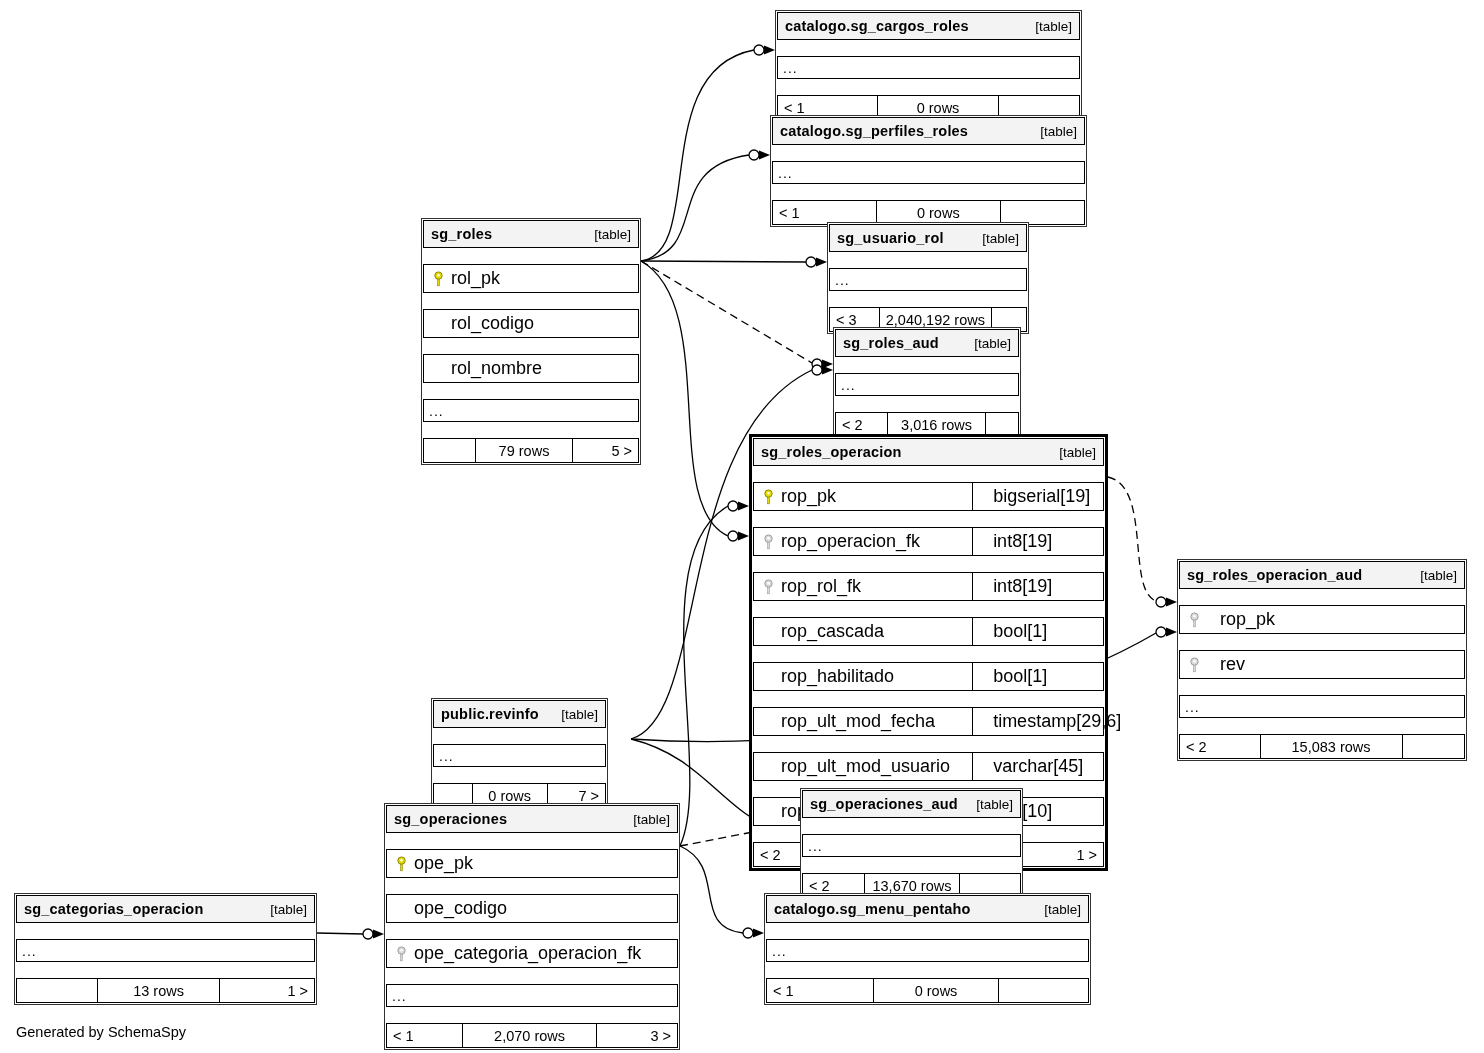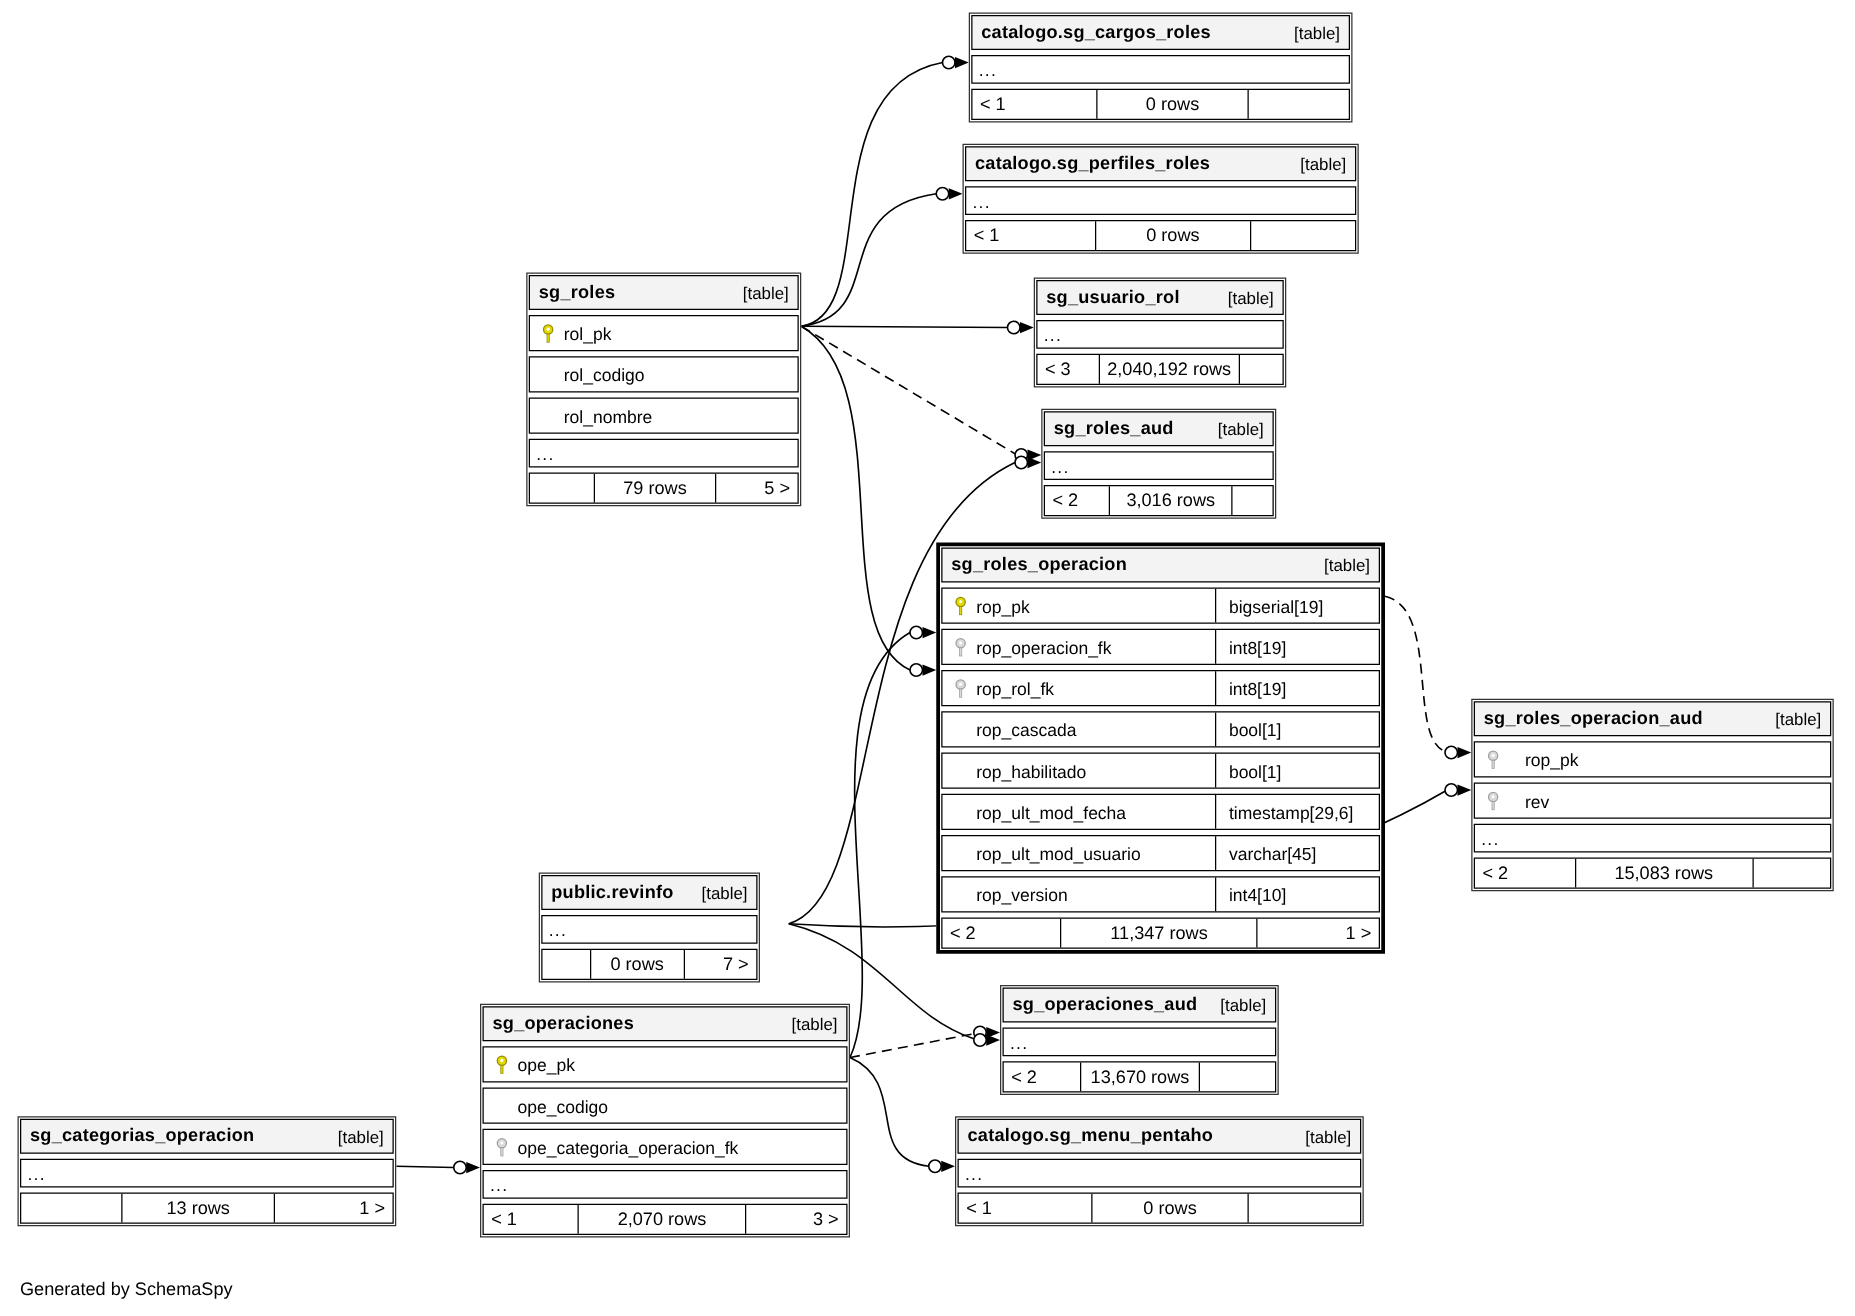--- a/index.html
+++ b/index.html
@@ -4,41 +4,41 @@
 <style>
   html,body{margin:0;padding:0;}
   body{
     width:1484px;height:1053px;position:relative;background:#ffffff;
     font-family:"Liberation Sans",sans-serif;color:#000;
     -webkit-font-smoothing:antialiased;
   }
   #relsvg{position:absolute;left:0;top:0;width:1484px;height:1053px;}
   .tbl{
     position:absolute;background:#fff;border:1.5px solid #333;
-    padding:1px;display:flex;flex-direction:column;gap:4px;box-sizing:border-box;
+    padding:1px;display:flex;flex-direction:column;gap:16px;box-sizing:border-box;
   }
   .tbl.focal{border:3px solid #000;}
   .hdr{
     background:#f3f3f3;border:1px solid #000;display:flex;
     justify-content:space-between;align-items:center;height:26px;
     padding:0 7px;flex:none;
   }
   .tname{font-weight:bold;font-size:14.5px;letter-spacing:.2px;}
   .ttag{font-size:13.5px;}
   .row{
     border:1px solid #000;display:flex;align-items:center;height:27px;
-    flex:none;font-size:14px;background:#fff;
+    flex:none;font-size:18px;background:#fff;
   }
   .row.dots{height:21px;padding-left:5px;font-size:14px;letter-spacing:1px;}
   .keyslot{width:20px;display:flex;justify-content:center;align-items:center;margin-left:4px;flex:none;}
   .cname{margin-left:3px;white-space:nowrap;}
   .namecell{display:flex;align-items:center;flex:1;height:100%;}
   .ctype{
     border-left:1px solid #000;height:100%;display:flex;align-items:center;
-    padding-left:10px;box-sizing:border-box;flex:none;white-space:nowrap;
+    padding-left:20px;box-sizing:border-box;flex:none;white-space:nowrap;
   }
   .widegap .cname{margin-left:16px;}
   .foot{border:1px solid #000;display:flex;height:23px;flex:none;font-size:14.5px;background:#fff;}
   .foot span{display:flex;align-items:center;box-sizing:border-box;height:100%;overflow:hidden;white-space:nowrap;}
   .foot .f0{padding-left:6px;}
   .foot .f1{border-left:1px solid #000;justify-content:center;}
   .foot .f2{border-left:1px solid #000;justify-content:flex-end;padding-right:6px;}
   .caption{position:absolute;left:16px;top:1024px;font-size:14.5px;}
 </style>
 </head>

